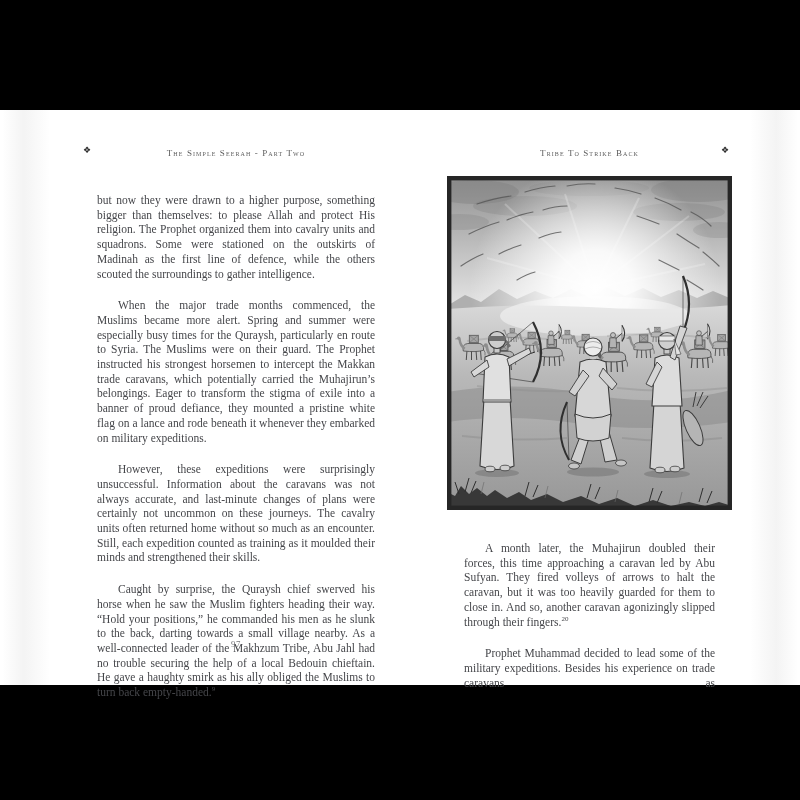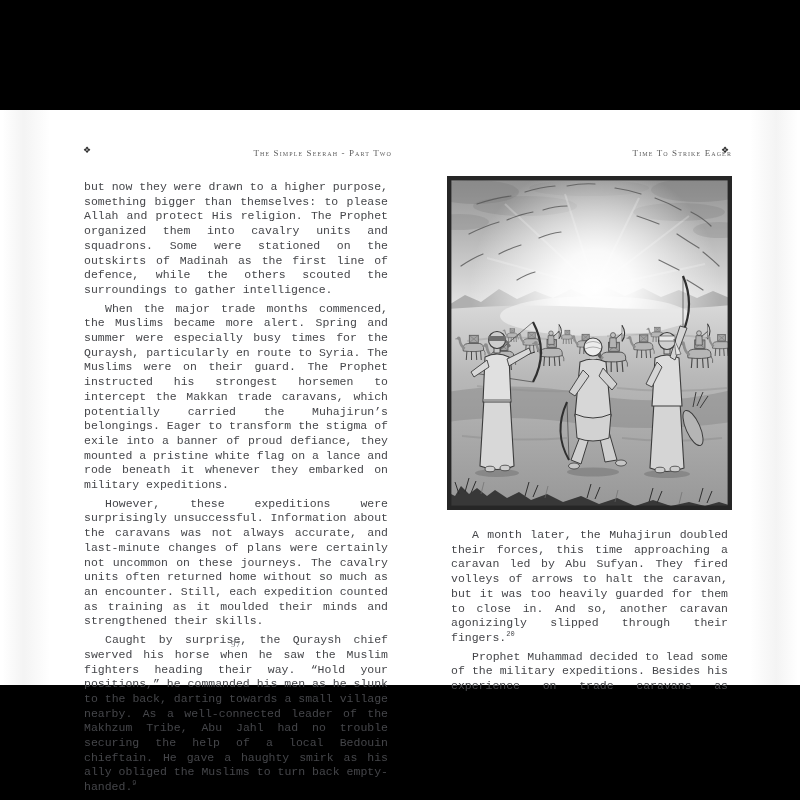--- a/index.html
+++ b/index.html
@@ -7,29 +7,29 @@
          font-family:"Liberation Serif", serif;}
   .letterbox{position:absolute;left:0;width:800px;background:#000;}
   .letterbox.top{top:0;height:110px;}
   .letterbox.bottom{top:685px;height:115px;}
   .edge-shade{position:absolute;top:110px;height:575px;width:48px;pointer-events:none;}
   .edge-shade.left{left:2px;background:linear-gradient(90deg,rgba(255,255,255,0) 0%,rgba(110,110,110,0.08) 45%,rgba(255,255,255,0) 100%);}
   .edge-shade.right{right:2px;background:linear-gradient(270deg,rgba(255,255,255,0) 0%,rgba(110,110,110,0.08) 45%,rgba(255,255,255,0) 100%);}
   .page{position:absolute;top:110px;height:575px;}
   .page-left{left:80px;width:312px;}
   .page-right{left:447px;width:285px;}
-  .page-header{position:absolute;top:38px;left:0;right:0;text-align:right;
+  .page-header{position:absolute;top:38px;left:0;right:0;text-align:center;
     font-variant:small-caps;font-size:9px;letter-spacing:1.1px;color:#5d5d5d;}
   .ornament{position:absolute;top:35px;font-size:9px;color:#2e2e2e;
     font-family:"DejaVu Sans",sans-serif;}
   .ornament.at-left{left:3px;}
   .ornament.at-right{right:3px;}
   .body-text{position:absolute;top:66px;left:0;right:0;text-align:justify;
     font-size:11.5px;line-height:14.7px;color:#45464a;}
-  .body-text p{margin:4px;text-indent:21px;font-family:Liberation Mono, monospace;}
+  .body-text p{margin:17px;text-indent:21px;}
   .body-text p.no-indent{text-indent:0;}
   .body-text p.continues{text-align-last:justify;}
   .body-text sup{font-size:7px;line-height:0;vertical-align:super;}
   .page-number{position:absolute;top:529px;left:0;right:0;text-align:center;
     font-size:8.8px;color:#74757a;letter-spacing:0.5px;}
   .page-right .body-text{top:414px;}
   .illustration{position:absolute;top:66px;left:0;width:285px;height:334px;margin:0;}
   .illustration svg{display:block;width:285px;height:334px;}
 </style>
 </head>
@@ -50,21 +50,21 @@
       <p class="no-indent">but now they were drawn to a higher purpose, something bigger than themselves: to please Allah and protect His religion. The Prophet organized them into cavalry units and squadrons. Some were stationed on the outskirts of Madinah as the first line of defence, while the others scouted the surroundings to gather intelligence.</p>
       <p>When the major trade months commenced, the Muslims became more alert. Spring and summer were especially busy times for the Quraysh, particularly en route to Syria. The Muslims were on their guard. The Prophet instructed his strongest horsemen to intercept the Makkan trade caravans, which potentially carried the Muhajirun’s belongings. Eager to transform the stigma of exile into a banner of proud defiance, they mounted a pristine white flag on a lance and rode beneath it whenever they embarked on military expeditions.</p>
       <p>However, these expeditions were surprisingly unsuccessful. Information about the caravans was not always accurate, and last-minute changes of plans were certainly not uncommon on these journeys. The cavalry units often returned home without so much as an encounter. Still, each expedition counted as training as it moulded their minds and strengthened their skills.</p>
       <p><span>Caught by surprise, the Quraysh chief swerved his horse when he saw the Muslim fighters heading their way. “Hold your positions,” he commanded his men as he slunk to the back, darting towards a small village nearby. As a well-connected leader of the Makhzum Tribe, Abu Jahl had no trouble securing the help of a local Bedouin chieftain. He gave a haughty smirk as his ally obliged the Muslims to turn back empty-handed.</span><sup>9</sup></p>
     </div>
 
     <div class="page-number">97</div>
   </div>
 
   <div class="page page-right">
-    <div class="page-header">Time To Strike Eager</div>
+    <div class="page-header">Tribe To Strike Back</div>
     <span class="ornament at-right">❖</span>
 
     <figure class="illustration" role="img" aria-label="Black-and-white illustration: three robed archers seen from behind face a camel caravan crossing the desert beneath a radiant sunburst sky streaked with flying arrows.">
       <svg viewBox="0 0 285 334" xmlns="http://www.w3.org/2000/svg">
         <defs>
           <linearGradient id="skyG" x1="0" y1="0" x2="0" y2="1">
             <stop offset="0" stop-color="#8f8f8f"></stop>
             <stop offset="0.55" stop-color="#c3c3c3"></stop>
             <stop offset="1" stop-color="#ebebeb"></stop>
           </linearGradient>

